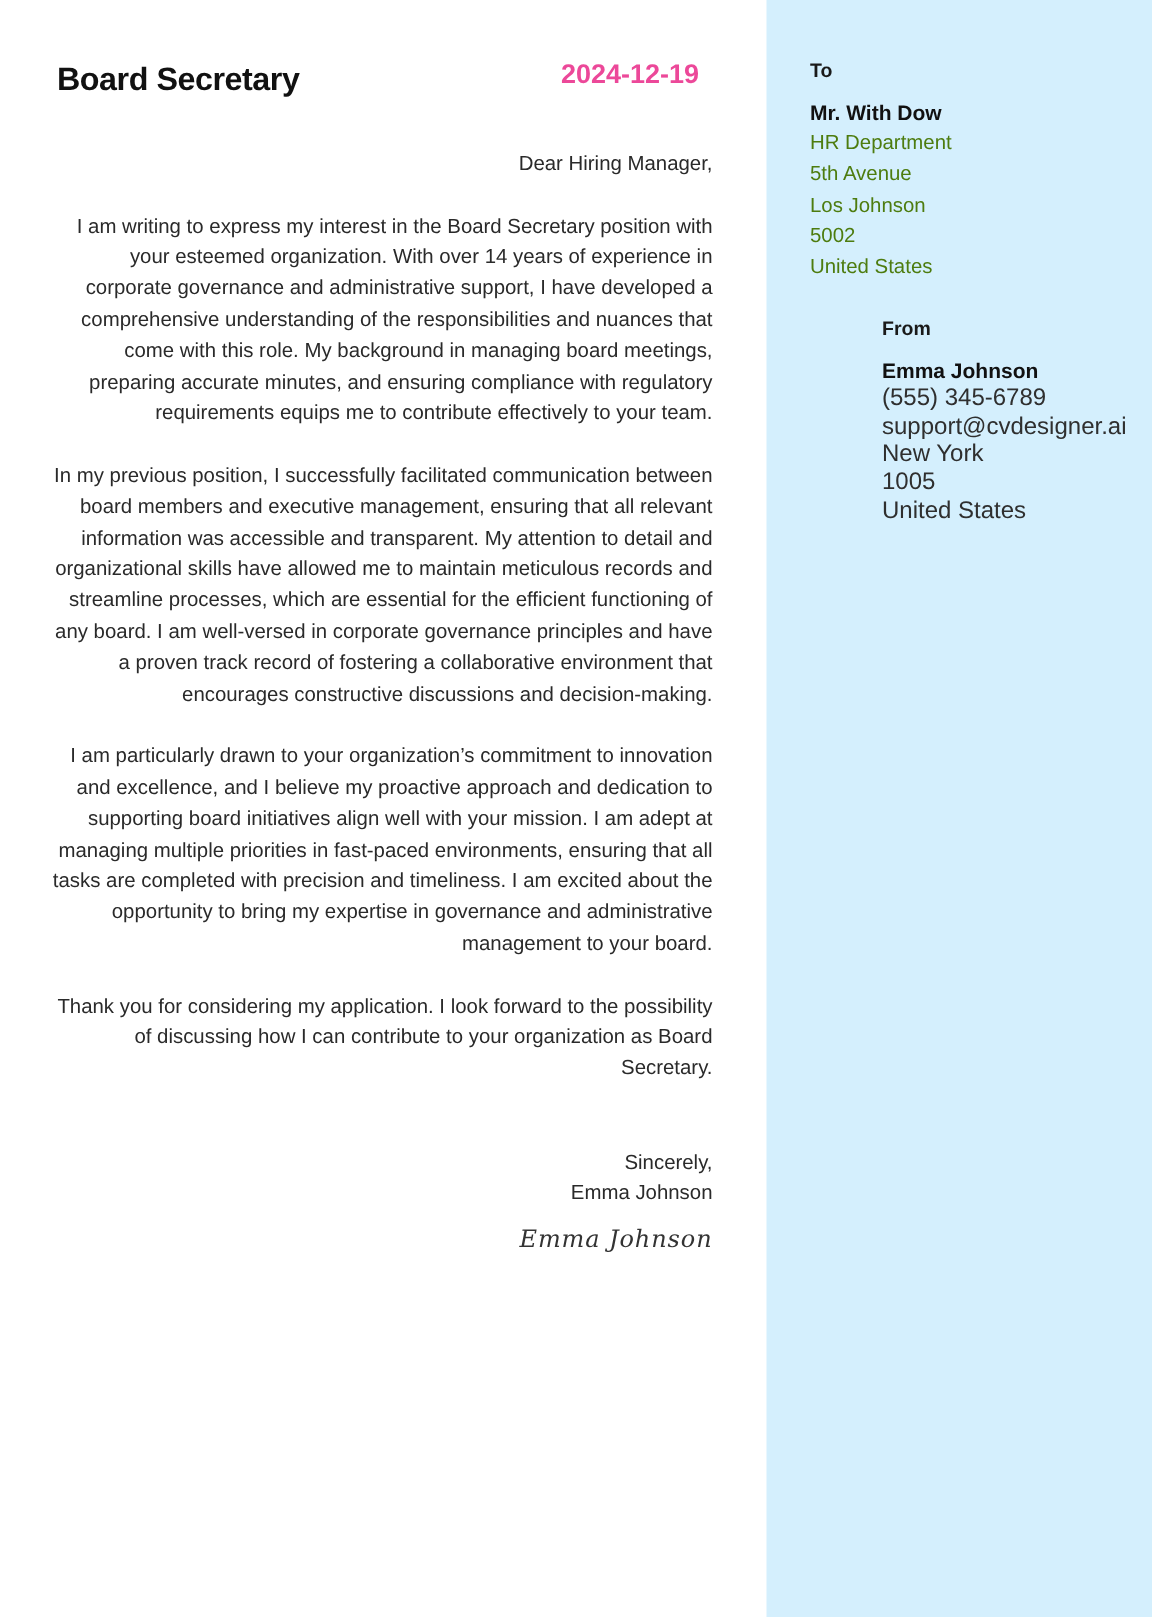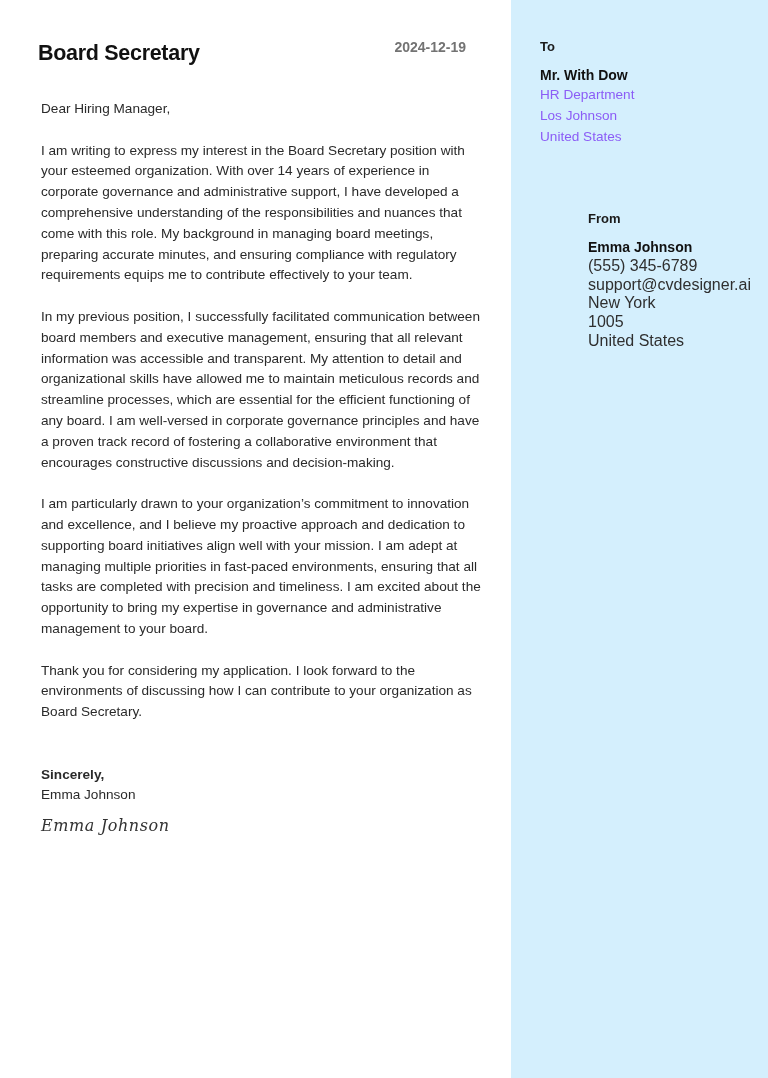--- a/index.html
+++ b/index.html
@@ -15,68 +15,70 @@
   .sidebar {
     position: absolute; left: 511px; top: 0; width: 288px; height: 1078px;
     background: #d4effd;
   }
   .title {
     position: absolute; left: 38px; top: 41px;
     font-size: 21.5px; font-weight: bold; color: #111111; letter-spacing: -0.3px;
   }
   .date {
     position: absolute; right: 30px; top: 39px;
-    font-size: 14px; font-weight: bold; color: #737373;
+    font-size: 18px; font-weight: bold; color: #ec4899;
   }
   .letter {
-    position: absolute; left: 41px; top: 99px; width: 446px;
-    font-size: 13.6px; line-height: 20.8px; color: #2a2a2a;
+    position: absolute; left: 29px; top: 99px; width: 446px;
+    font-size: 13.6px; line-height: 20.8px; color: #2a2a2a; text-align: right;
   }
   .letter p { margin: 0 0 20.8px 0; }
   .greeting { margin-bottom: 20.8px !important; }
-  .closing { margin-top: 41.6px; font-weight: bold; }
+  .closing { margin-top: 41.6px; }
   .signature {
     margin-top: 10px; font-family: "DejaVu Serif", serif; font-style: italic;
     font-size: 16px; color: #333333; letter-spacing: 0.6px;
   }
   .sb-section { position: absolute; left: 29px; width: 220px; }
   .sb-to { top: 39px; }
   .sb-from { top: 211px; margin-left: 48px; }
   .sb-label {
     font-size: 13px; font-weight: bold; color: #1a1a1a; margin-bottom: 11px;
   }
   .sb-name { font-size: 14px; font-weight: bold; color: #111111; line-height: 20px; }
-  .sb-to .sb-line { font-size: 13.6px; line-height: 20.8px; color: #8b5cf6; }
+  .sb-to .sb-line { font-size: 13.6px; line-height: 20.8px; color: #4d7c0f; }
   .sb-from .sb-line { font-size: 16px; line-height: 18.7px; color: #2f2f2f; }
 </style>
 </head>
 <body>
 
 <div class="main">
   <div class="title">Board Secretary</div>
   <div class="date">2024-12-19</div>
 
   <div class="letter">
     <p class="greeting">Dear Hiring Manager,</p>
     <p>I am writing to express my interest in the Board Secretary position with your esteemed organization. With over 14 years of experience in corporate governance and administrative support, I have developed a comprehensive understanding of the responsibilities and nuances that come with this role. My background in managing board meetings, preparing accurate minutes, and ensuring compliance with regulatory requirements equips me to contribute effectively to your team.</p>
     <p>In my previous position, I successfully facilitated communication between board members and executive management, ensuring that all relevant information was accessible and transparent. My attention to detail and organizational skills have allowed me to maintain meticulous records and streamline processes, which are essential for the efficient functioning of any board. I am well-versed in corporate governance principles and have a proven track record of fostering a collaborative environment that encourages constructive discussions and decision-making.</p>
     <p>I am particularly drawn to your organization’s commitment to innovation and excellence, and I believe my proactive approach and dedication to supporting board initiatives align well with your mission. I am adept at managing multiple priorities in fast-paced environments, ensuring that all tasks are completed with precision and timeliness. I am excited about the opportunity to bring my expertise in governance and administrative management to your board.</p>
-    <p>Thank you for considering my application. I look forward to the environments of discussing how I can contribute to your organization as Board Secretary.</p>
+    <p>Thank you for considering my application. I look forward to the possibility of discussing how I can contribute to your organization as Board Secretary.</p>
     <div class="closing">Sincerely,</div>
     <div>Emma Johnson</div>
     <div class="signature">Emma Johnson</div>
   </div>
 </div>
 
 <div class="sidebar">
   <div class="sb-section sb-to">
     <div class="sb-label">To</div>
     <div class="sb-name">Mr. With Dow</div>
     <div class="sb-line">HR Department</div>
+    <div class="sb-line">5th Avenue</div>
     <div class="sb-line">Los Johnson</div>
+    <div class="sb-line">5002</div>
     <div class="sb-line">United States</div>
   </div>
 
   <div class="sb-section sb-from">
     <div class="sb-label">From</div>
     <div class="sb-name">Emma Johnson</div>
     <div class="sb-line">(555) 345-6789</div>
     <div class="sb-line">support@cvdesigner.ai</div>
     <div class="sb-line">New York</div>
     <div class="sb-line">1005</div>

